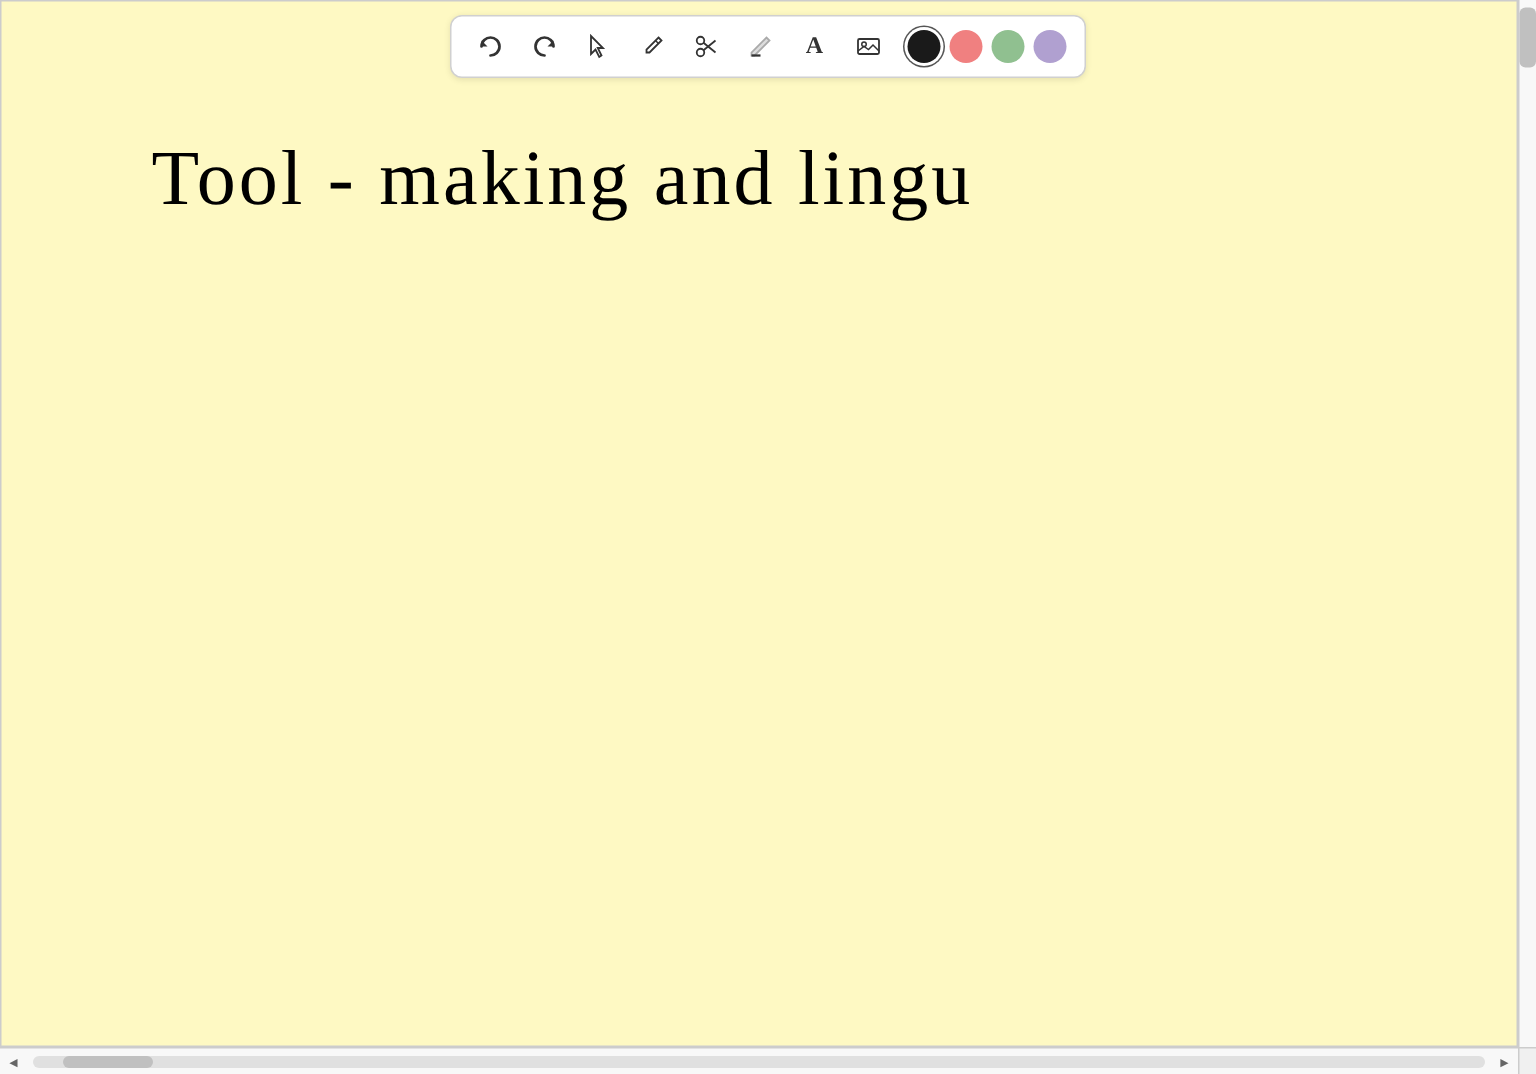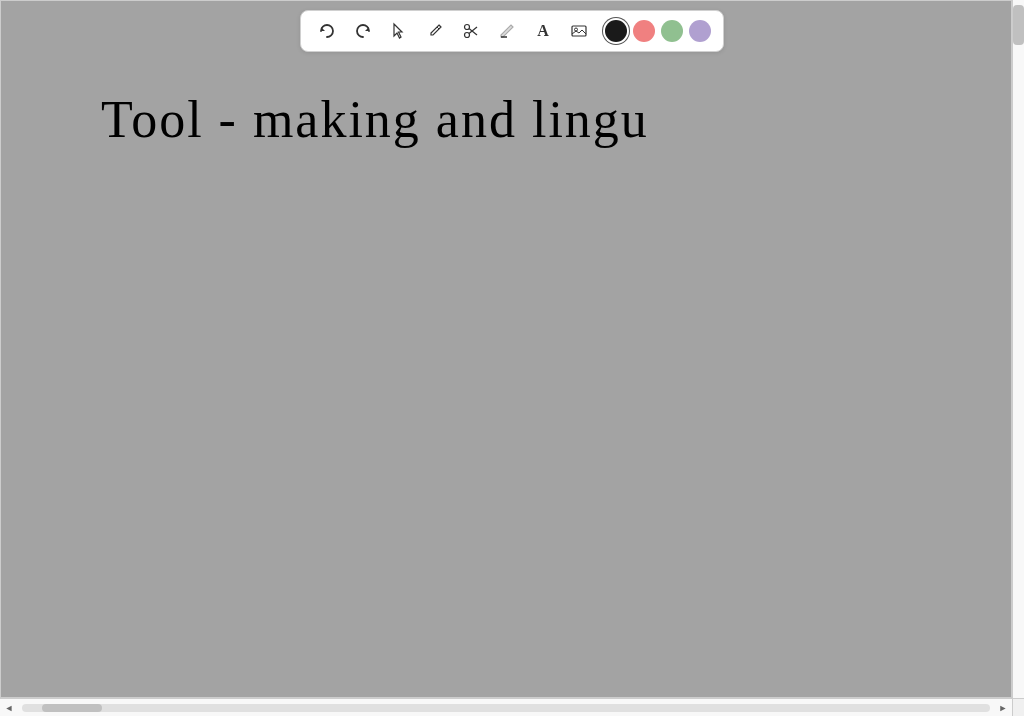--- a/index.html
+++ b/index.html
@@ -70,21 +70,21 @@
       box-shadow: 0 0 0 2px #fff, 0 0 0 3px #555;
     }
 
     
     .canvas-area {
       position: absolute;
       top: 0;
       left: 0;
       right: 12px;
       bottom: 18px;
-      background: #a3a3a3;
+      background: #fef9c3;
       border: 1px solid #ccc;
       margin: 0;
     }
 
     
     .handwritten-text {
       position: absolute;
       top: 88px;
       left: 100px;
       font-family: 'Segoe Script', 'Comic Sans MS', cursive;

